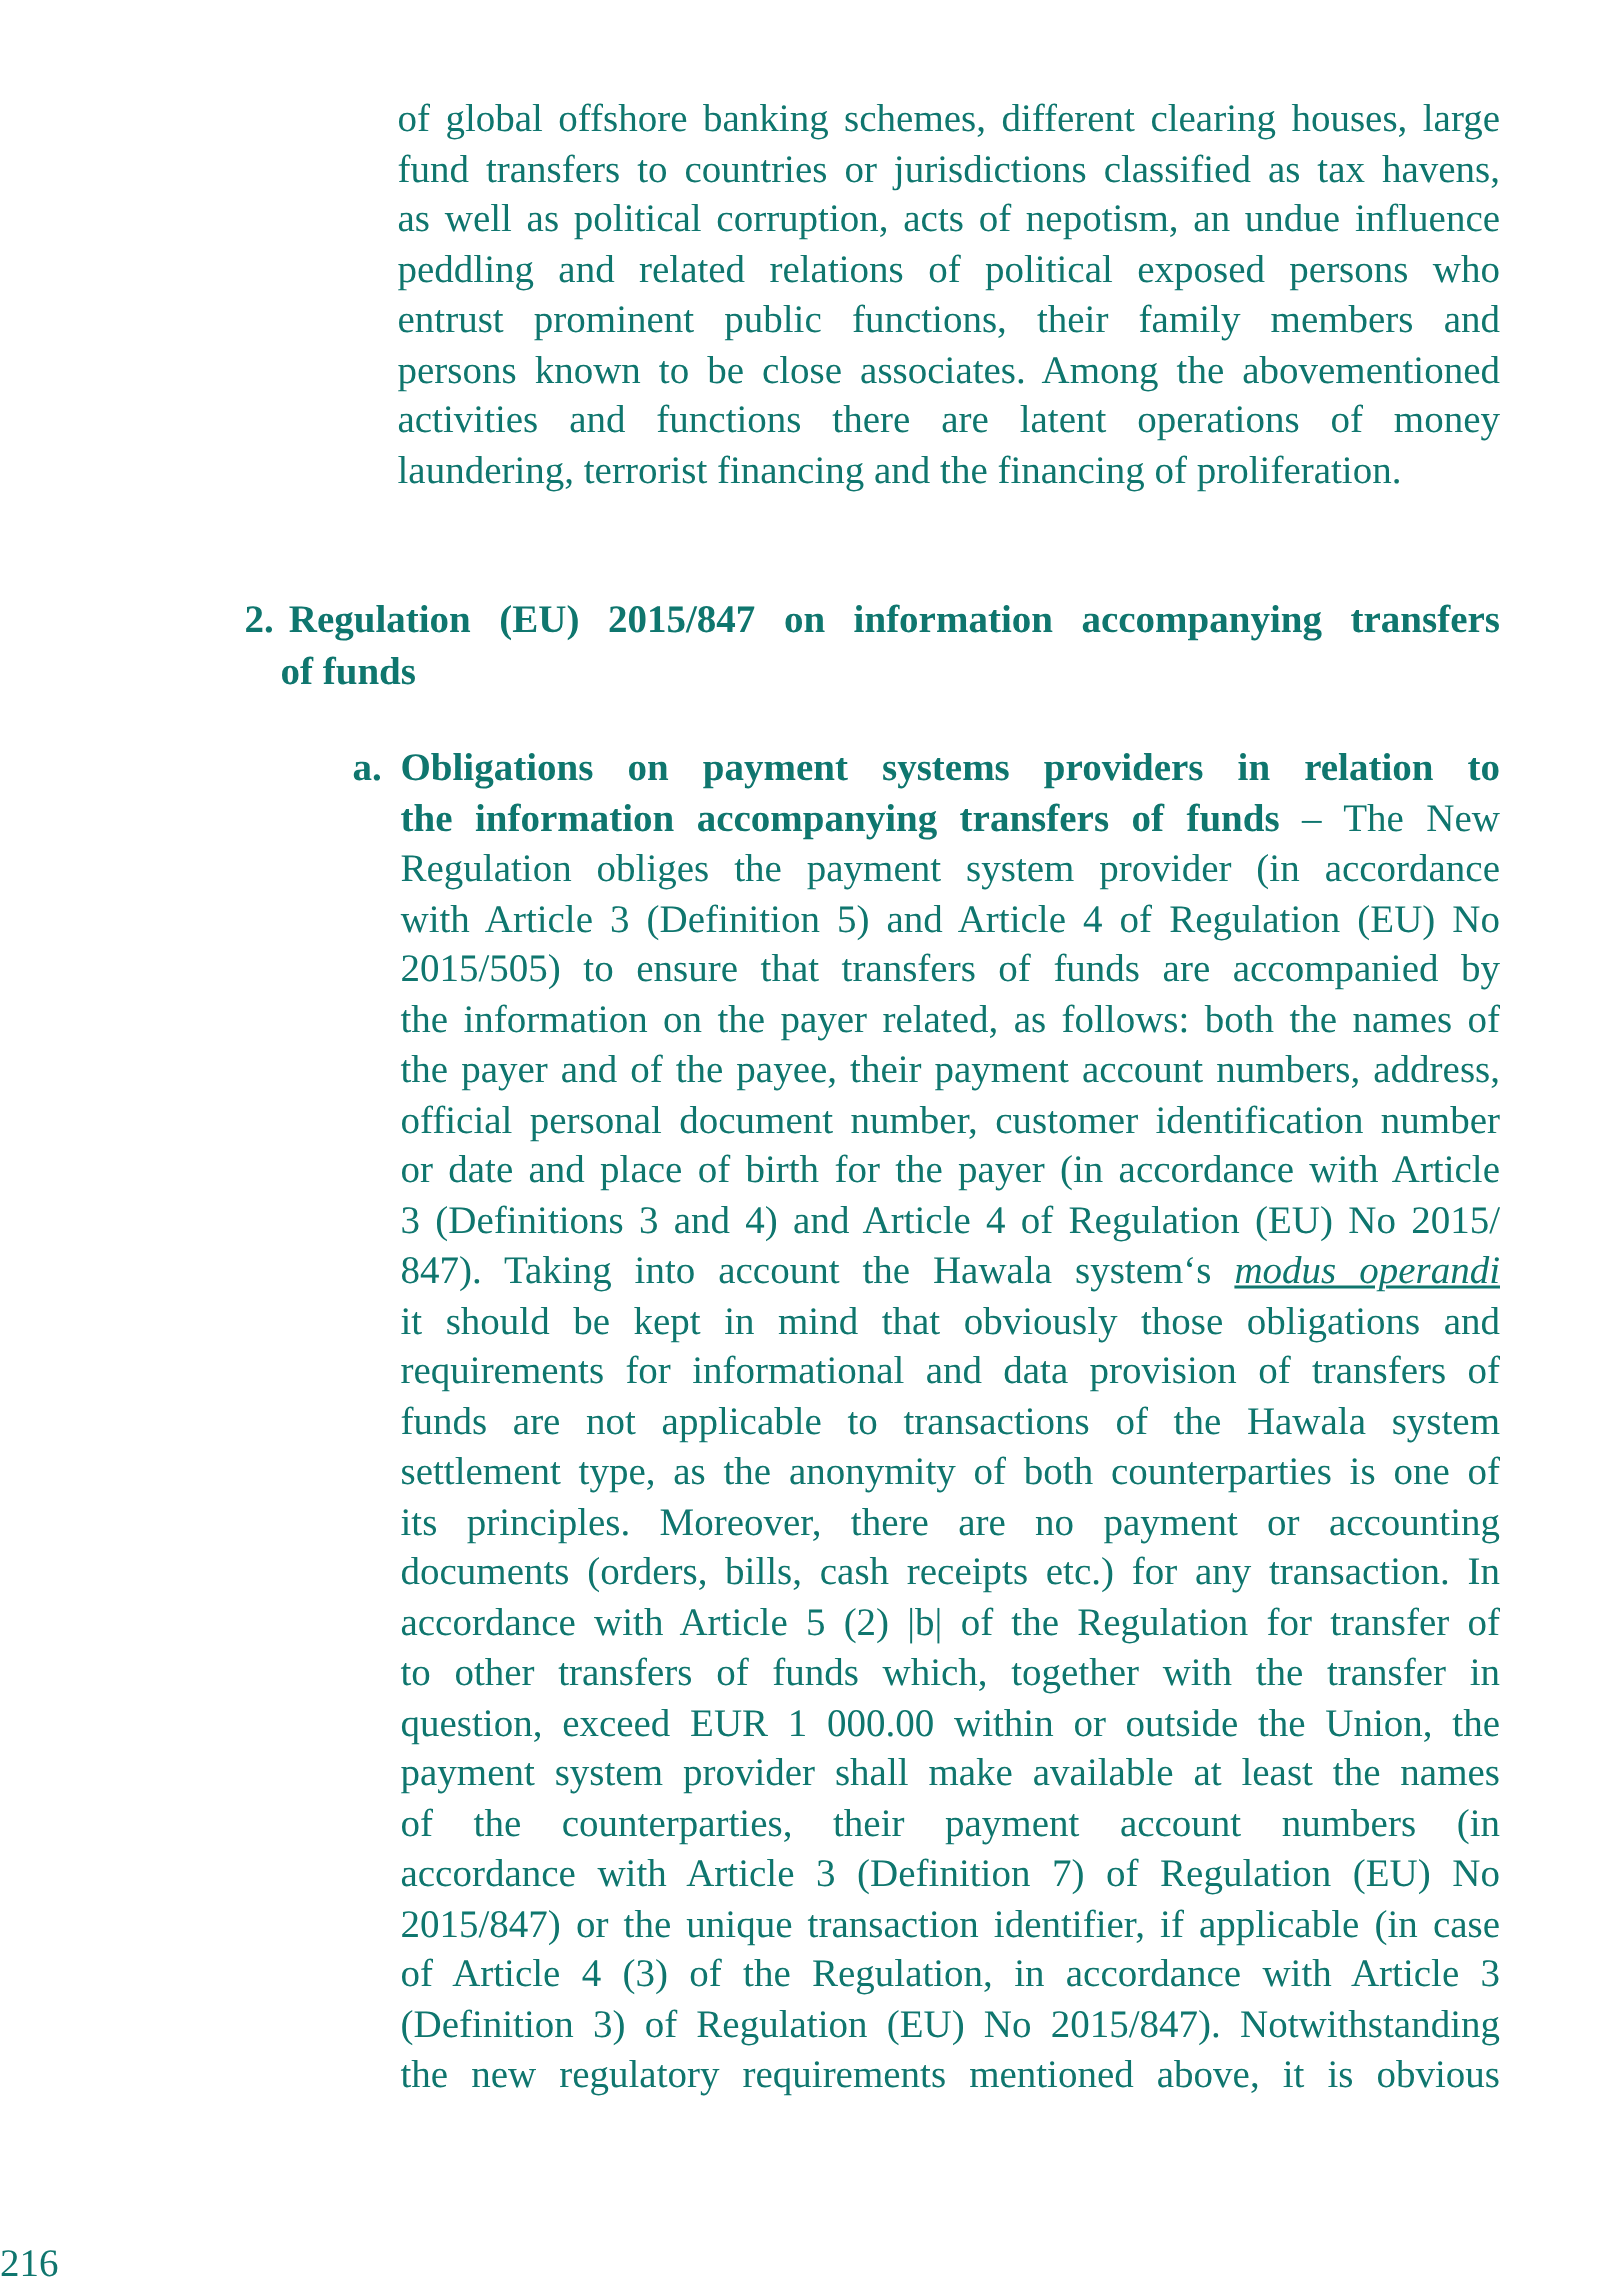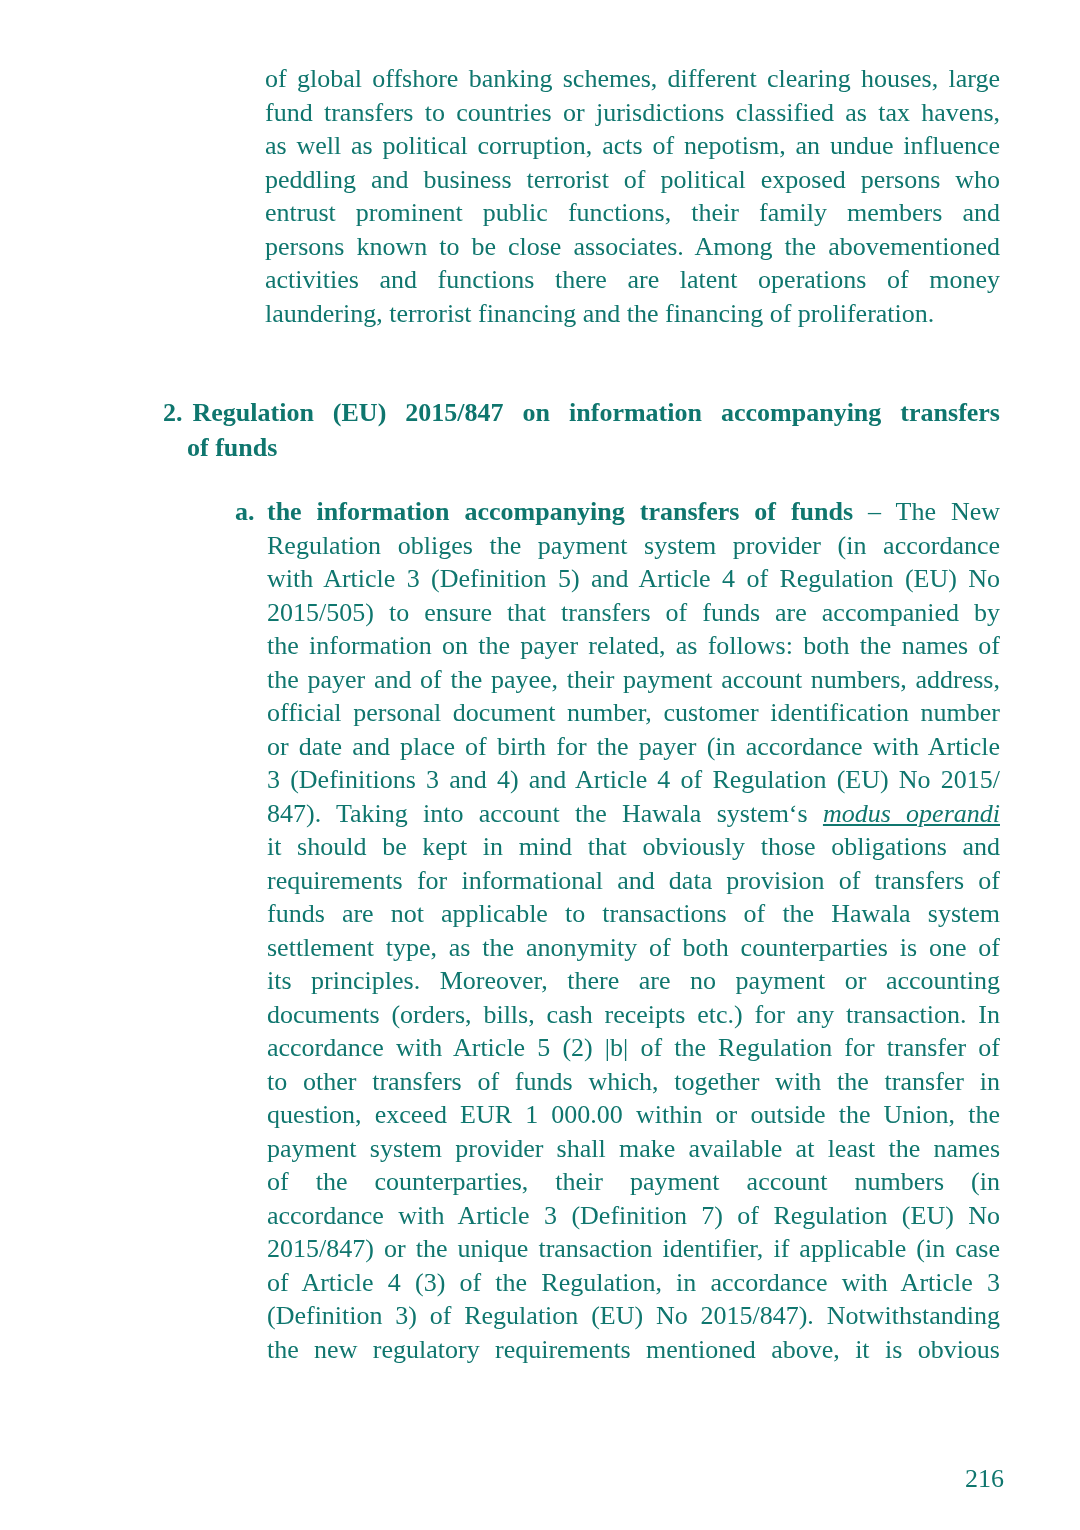--- a/index.html
+++ b/index.html
@@ -68,52 +68,53 @@
   #item-a .item-marker {
     position: absolute;
     left: -32px;
     top: 0;
     font-weight: 700;
     line-height: 33.5px;
   }
   #page-number {
     position: absolute;
     left: 0;
-    top: 1462px;
+    top: 1492px;
     width: 1004px;
-    text-align: right;
+    text-align: left;
     line-height: 33.5px;
   }
 </style>
 </head>
 <body>
 
 <div id="page">
 
   <div id="intro-paragraph">
       <div class="jline"><span class="seg-r">of global offshore banking schemes, different clearing houses, large</span></div>
       <div class="jline"><span class="seg-r">fund transfers to countries or jurisdictions classified as tax havens,</span></div>
       <div class="jline"><span class="seg-r">as well as political corruption, acts of nepotism, an undue influence</span></div>
-      <div class="jline"><span class="seg-r">peddling and business terrorist of political exposed persons who</span></div>
+      <div class="jline"><span class="seg-r">peddling and related relations of political exposed persons who</span></div>
       <div class="jline"><span class="seg-r">entrust prominent public functions, their family members and</span></div>
       <div class="jline"><span class="seg-r">persons known to be close associates. Among the abovementioned</span></div>
       <div class="jline"><span class="seg-r">activities and functions there are latent operations of money</span></div>
       <div class="jline last-left"><span class="seg-r">laundering, terrorist financing and the financing of proliferation.</span></div>
     </div>
 
   <div id="section-heading">
     <div class="h-line1">
       <span class="h-marker">2.</span><span>Regulation (EU) 2015/847 on information accompanying transfers</span>
     </div>
     <div class="h-line2">of funds</div>
   </div>
 
   <div id="item-a">
     <span class="item-marker">a.</span>
     <div>
+        <div class="jline"><span class="seg-b">Obligations on payment systems providers in relation to</span></div>
         <div class="jline"><span class="seg-b">the information accompanying transfers of funds</span><span class="seg-r"> – The New</span></div>
         <div class="jline"><span class="seg-r">Regulation obliges the payment system provider (in accordance</span></div>
         <div class="jline"><span class="seg-r">with Article 3 (Definition 5) and Article 4 of Regulation (EU) No</span></div>
         <div class="jline"><span class="seg-r">2015/505) to ensure that transfers of funds are accompanied by</span></div>
         <div class="jline"><span class="seg-r">the information on the payer related, as follows: both the names of</span></div>
         <div class="jline"><span class="seg-r">the payer and of the payee, their payment account numbers, address,</span></div>
         <div class="jline"><span class="seg-r">official personal document number, customer identification number</span></div>
         <div class="jline"><span class="seg-r">or date and place of birth for the payer (in accordance with Article</span></div>
         <div class="jline"><span class="seg-r">3 (Definitions 3 and 4) and Article 4 of Regulation (EU) No 2015/</span></div>
         <div class="jline"><span class="seg-r">847). Taking into account the Hawala system‘s </span><span class="seg-i">modus operandi</span></div>

